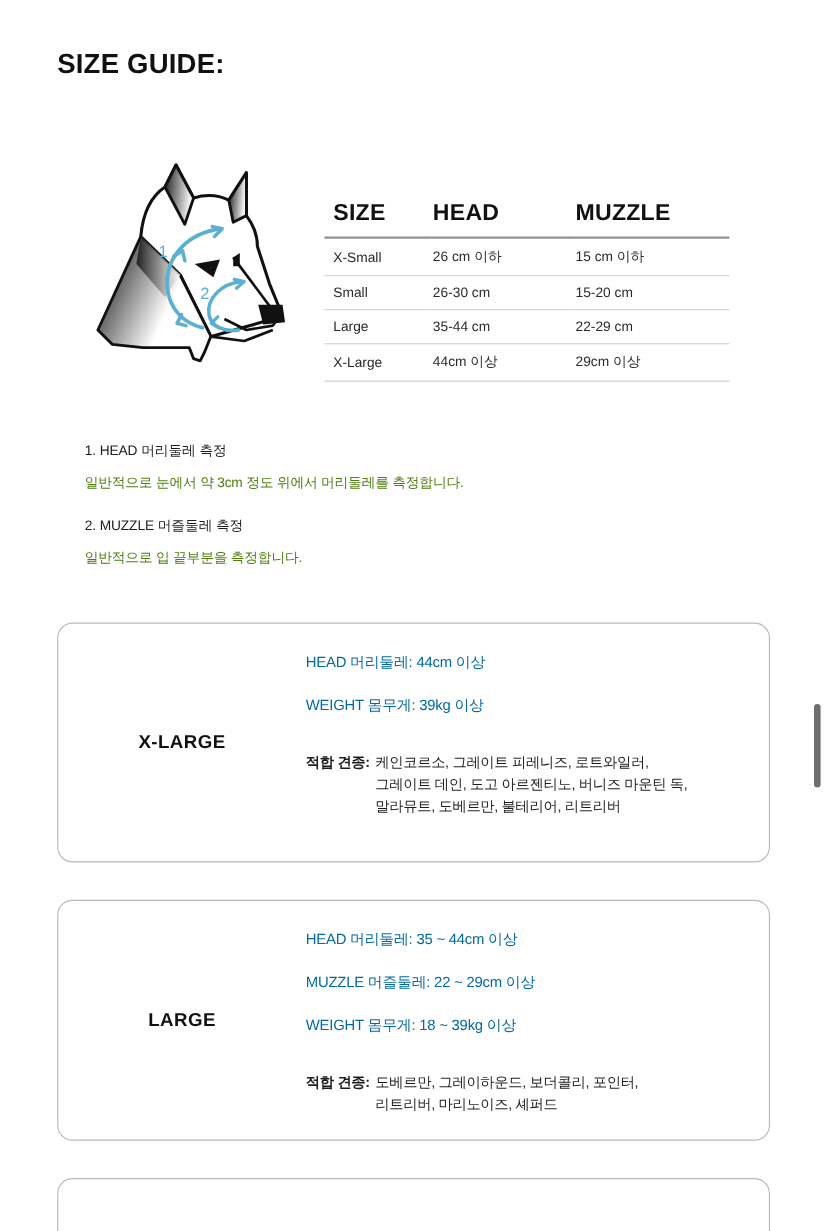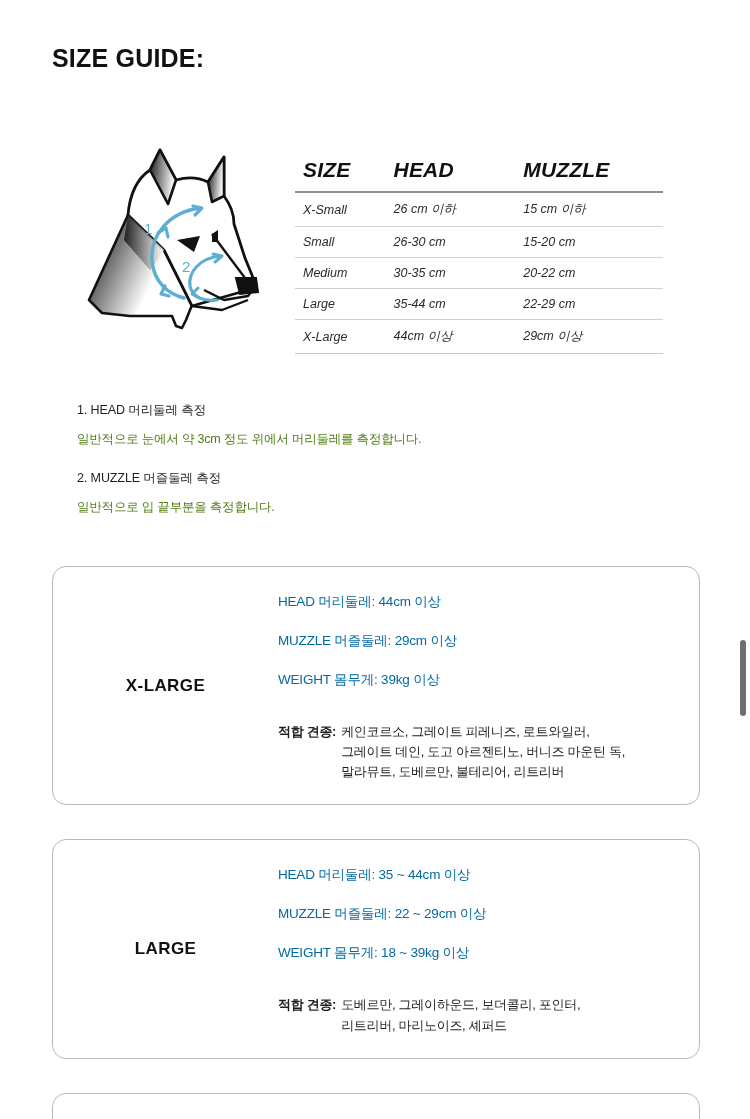--- a/index.html
+++ b/index.html
@@ -32,24 +32,23 @@
   .dog-illustration {
     position: absolute;
     left: 72px; top: 0;
     width: 220px; height: 230px;
   }
   .dog-illustration svg { display: block; width: 220px; height: 230px; }
 
   
   .size-table {
     position: absolute;
-    left: 295px; top: 28px;
+    left: 295px; top: 52px;
     width: 368px;
     border-collapse: collapse;
-    font-style: italic;
   }
   .size-table th {
     text-align: left;
     font-size: 21px;
     font-weight: 700;
     color: #111;
     padding: 0 0 9px 0;
     letter-spacing: 0.2px;
   }
   .size-table thead tr { border-bottom: 2px solid #8e8e8e; }
@@ -225,25 +224,20 @@
         <td class="col-size">X-Small</td>
         <td class="col-head">26 cm 이하</td>
         <td class="col-muzzle">15 cm 이하</td>
       </tr>
       <tr>
         <td class="col-size">Small</td>
         <td class="col-head">26-30 cm</td>
         <td class="col-muzzle">15-20 cm</td>
       </tr>
       <tr>
-        <td class="col-size">Medium</td>
-        <td class="col-head">30-35 cm</td>
-        <td class="col-muzzle">20-22 cm</td>
-      </tr>
-      <tr>
         <td class="col-size">Large</td>
         <td class="col-head">35-44 cm</td>
         <td class="col-muzzle">22-29 cm</td>
       </tr>
       <tr>
         <td class="col-size">X-Large</td>
         <td class="col-head">44cm 이상</td>
         <td class="col-muzzle">29cm 이상</td>
       </tr>
     </tbody>
@@ -260,21 +254,20 @@
     <div class="note-desc">일반적으로 입 끝부분을 측정합니다.</div>
   </div>
 </div>
 
 <div class="cards">
 
   <div class="size-card">
     <div class="card-label">X-LARGE</div>
     <div class="card-body">
       <div class="spec-line">HEAD 머리둘레: 44cm 이상</div>
-      <div class="spec-line">MUZZLE 머즐둘레: 29cm 이상</div>
       <div class="spec-line">WEIGHT 몸무게: 39kg 이상</div>
       <div class="breeds">
         <span class="breeds-label">적합 견종:</span>
         <span class="breeds-list">
           <div>케인코르소, 그레이트 피레니즈, 로트와일러,</div>
           <div>그레이트 데인, 도고 아르젠티노, 버니즈 마운틴 독,</div>
           <div>말라뮤트, 도베르만, 불테리어, 리트리버</div>
         </span>
       </div>
     </div>

